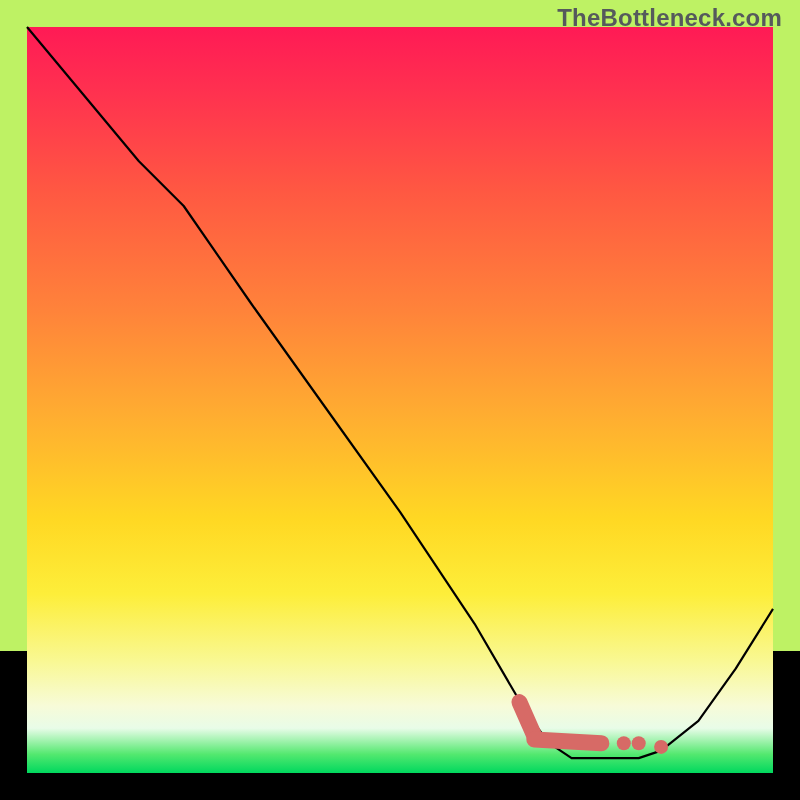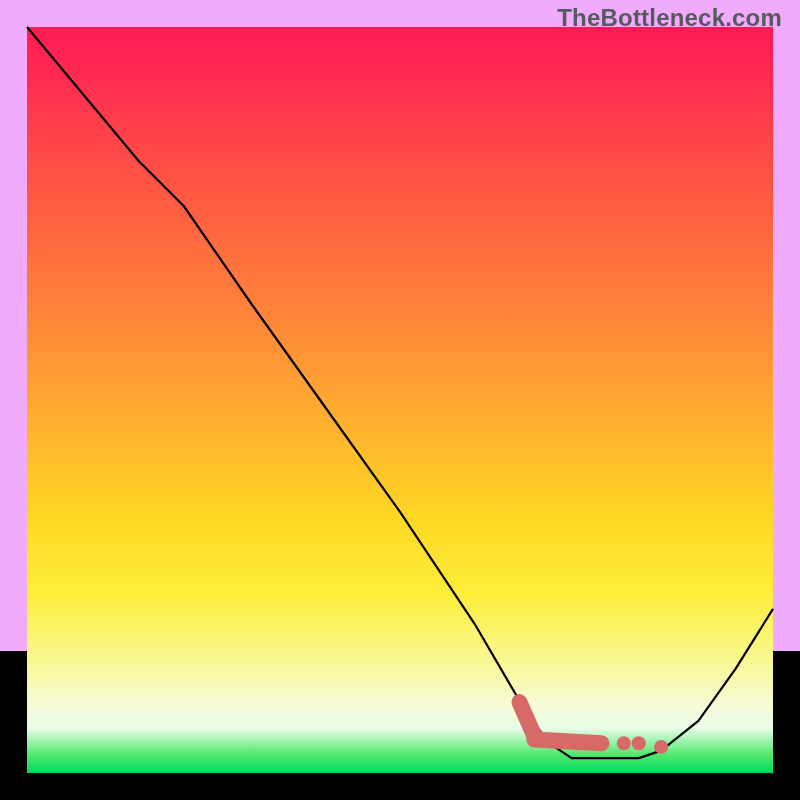--- a/index.html
+++ b/index.html
@@ -1,21 +1,21 @@
 <!DOCTYPE html>
 <html><head>
 <meta charset="utf-8">
 <style>
   * { margin: 0; padding: 0; box-sizing: border-box; }
   html, body { width: 800px; height: 800px; background: #000; overflow: hidden; }
   .frame {
     position: relative;
     width: 800px;
     height: 651px;
-    background: #f0abfc;
+    background: #bef264;
   }
   .watermark {
     position: absolute;
     top: 4px;
     right: 18px;
     font-family: Arial, Helvetica, sans-serif;
     font-size: 24px;
     font-weight: bold;
     color: #555a5c;
     letter-spacing: 0.2px;

